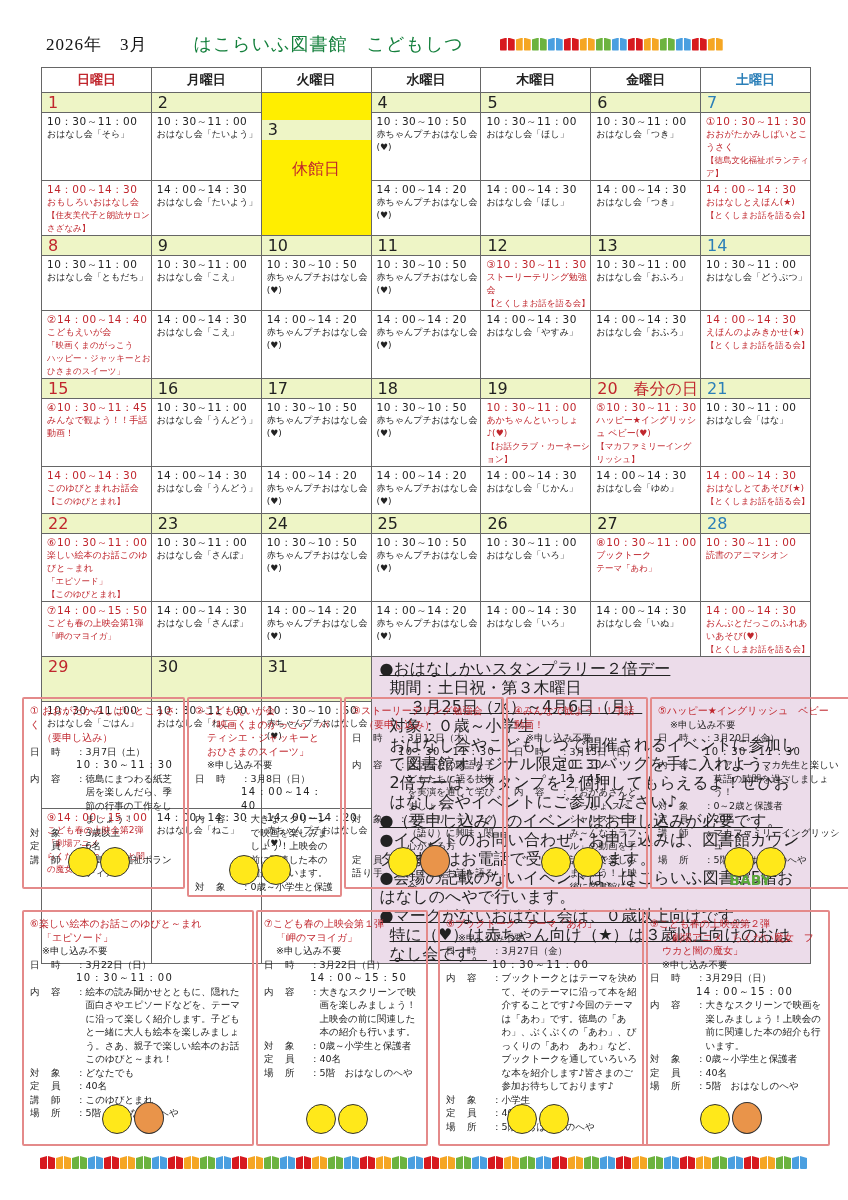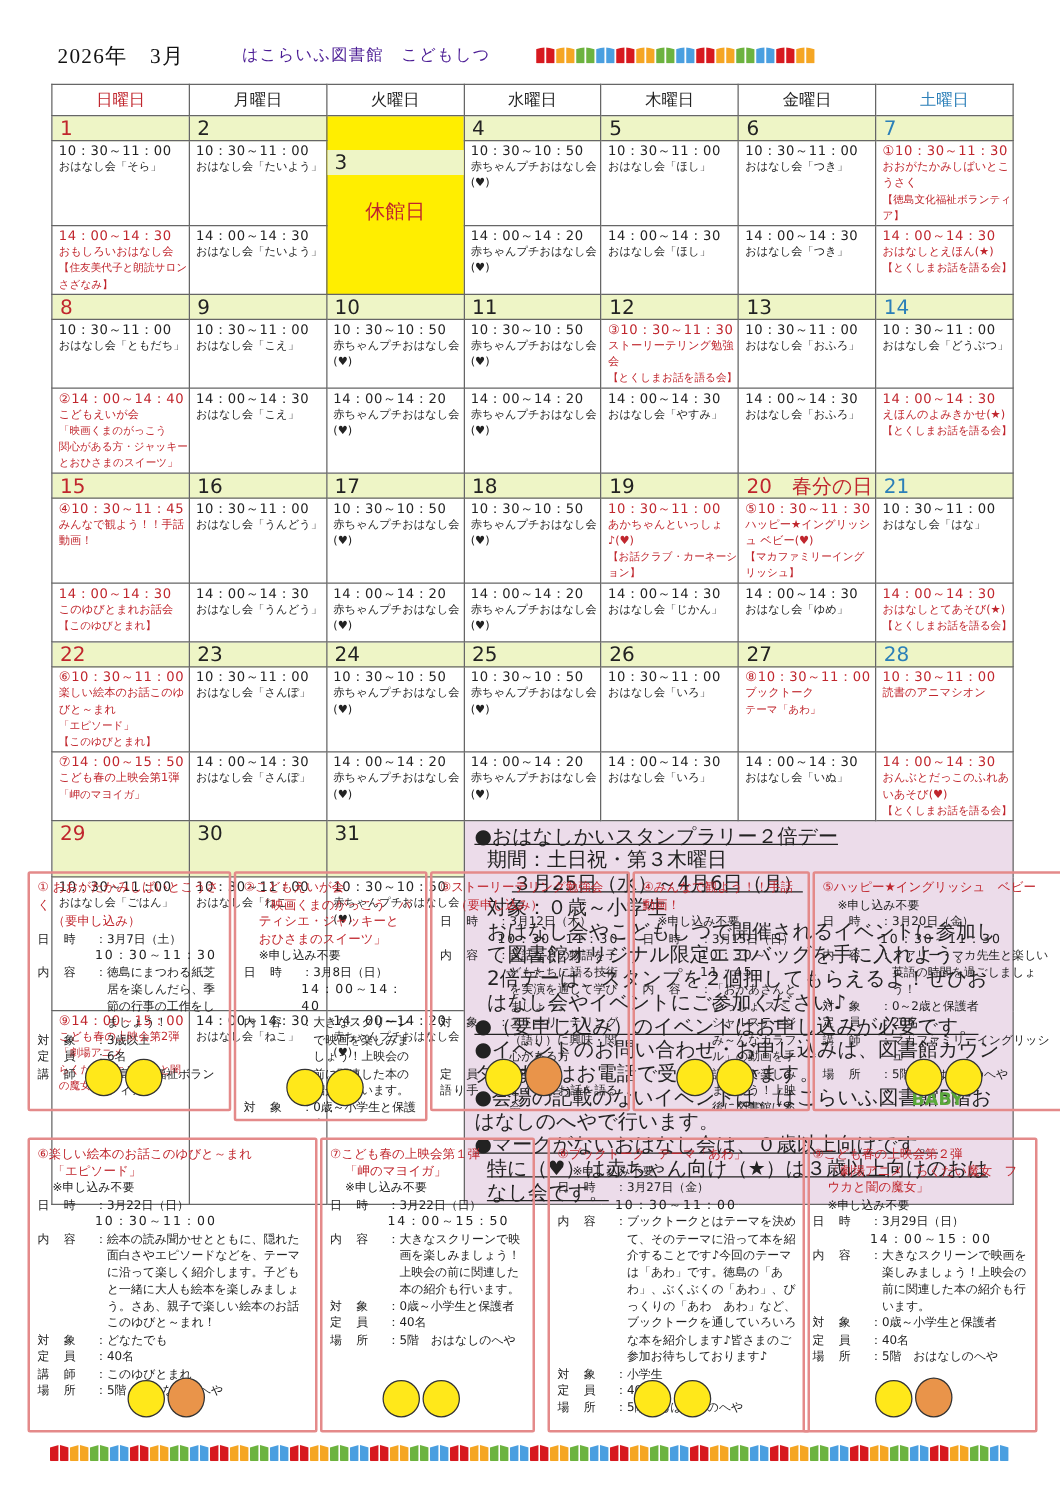--- a/index.html
+++ b/index.html
@@ -1,29 +1,29 @@
 <!DOCTYPE html>
 <html><head>
 <meta charset="utf-8">
 <style>
   * { box-sizing: border-box; margin: 0; padding: 0; }
   body { width: 848px; height: 1200px; background: #fff; font-family: "DejaVu Sans", sans-serif; color: #222; position: relative; overflow: hidden; }
   .header { position: absolute; left: 46px; top: 32px; width: 770px; height: 24px; display: flex; align-items: center; font-family: Liberation Serif, serif; }
   .hdr-date { font-size: 17px; letter-spacing: 1px; color: #111; margin-right: 46px; }
-  .hdr-title { font-size: 13px; color: #4c1d95; letter-spacing: 1px; text-align: center; }
+  .hdr-title { font-size: 18px; color: #15803d; letter-spacing: 1px; text-align: center; }
   .book-row { display: flex; gap: 0px; }
   .book { width: 15px; height: 13px; position: relative; margin-right: 1px; }
   .book::before, .book::after { content: ""; position: absolute; top: 0; width: 7px; height: 13px; border-radius: 0 0 1px 1px; }
   .book::before { left: 0; background: var(--c); clip-path: polygon(0 15%, 100% 0, 100% 100%, 0 100%); }
   .book::after { right: 0; background: var(--c); clip-path: polygon(0 0, 100% 15%, 100% 100%, 0 100%); }
   .hdr-books { margin-left: 36px; }
 
   table.cal { position: absolute; left: 41px; top: 67px; width: 770px; border-collapse: collapse; table-layout: fixed; }
   table.cal td, table.cal th { border: 1px solid #666; vertical-align: top; }
-  table.cal th { height: 25px; font-weight: normal; font-size: 13px; text-align: center; vertical-align: middle; }
+  table.cal th { height: 25px; font-weight: bold; font-size: 13px; text-align: center; vertical-align: middle; }
   .sun-h { color: #c0262d; } .sat-h { color: #2b7fb8; }
   tr.daterow td { background: #eef5c6; height: 20px; font-size: 16px; padding-left: 6px; line-height: 19px; }
   .dn-sun { color: #c0262d; } .dn-sat { color: #2b7fb8; } .dn-hol { color: #c0262d; }
   tr.slot td { height: 47px; padding: 2px 0 0 5px; font-size: 9px; line-height: 13px; }
   .t { font-size: 10.5px; letter-spacing: 0.5px; }
   .n { font-size: 8.5px; }
   .red { color: #c0262d; }
   .closed { background: #ffee00 !important; text-align: center; vertical-align: middle !important; color: #c0262d; font-size: 22px; padding: 0 !important; }
   .notice { background: #ecdcea !important; font-size: 9px; line-height: 12.3px; padding: 2px 4px 0 8px !important; }
   .notice .u { text-decoration: underline; }
@@ -183,21 +183,21 @@
         <td>
           <div class="t ">10：30～11：00</div>
           <div class="">おはなし会「どうぶつ」</div>
         </td>
       </tr>
       <tr class="slot">
         <td>
           <div class="t red">②14：00～14：40</div>
           <div class="red">こどもえいが会</div>
           <div class="n red">「映画くまのがっこう</div>
-          <div class="n red">関心がある方・ジャッキーとおひさまのスイーツ」</div>
+          <div class="n red">ハッピー・ジャッキーとおひさまのスイーツ」</div>
         </td>
         <td>
           <div class="t ">14：00～14：30</div>
           <div class="">おはなし会「こえ」</div>
         </td>
         <td>
           <div class="t ">14：00～14：20</div>
           <div class="">赤ちゃんプチおはなし会(♥)</div>
         </td>
         <td>

